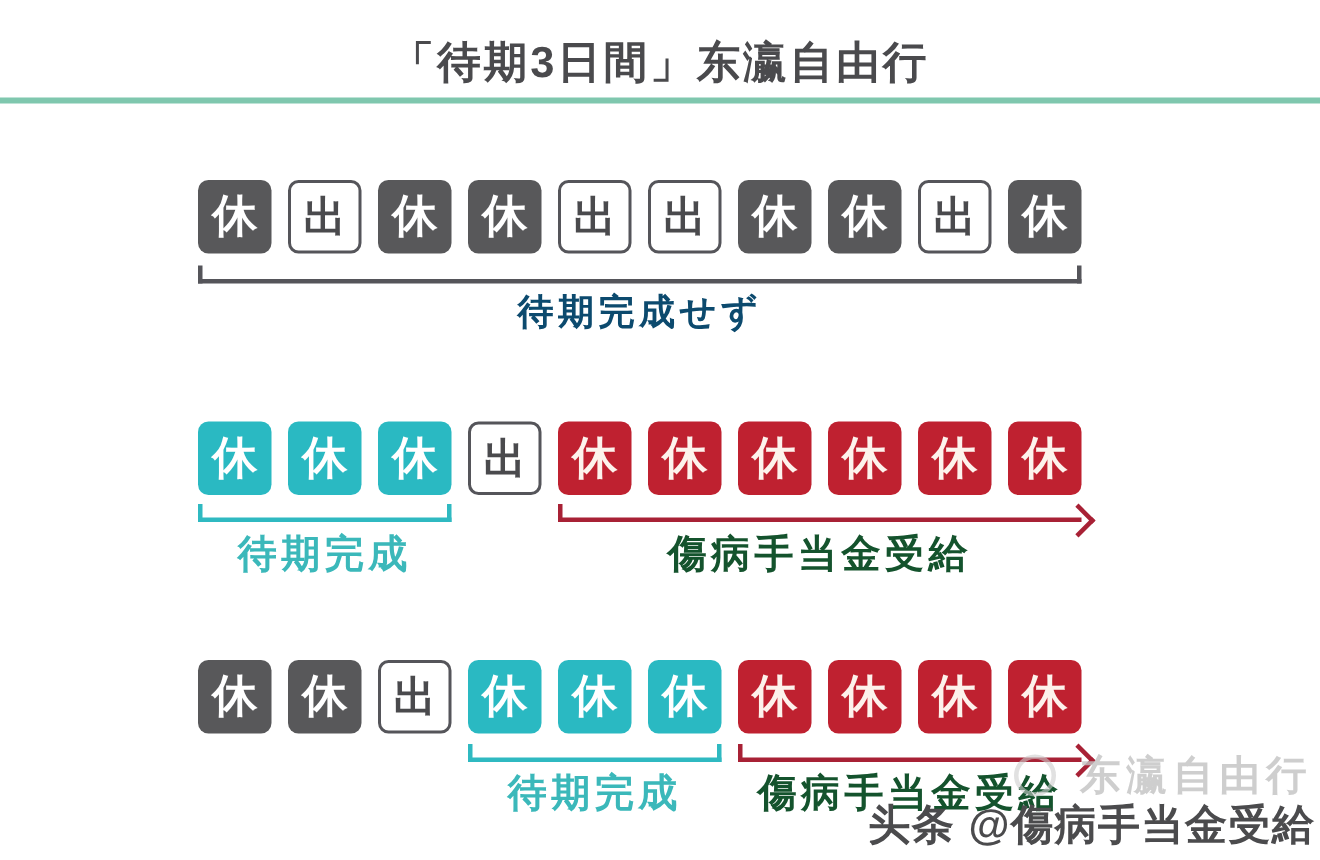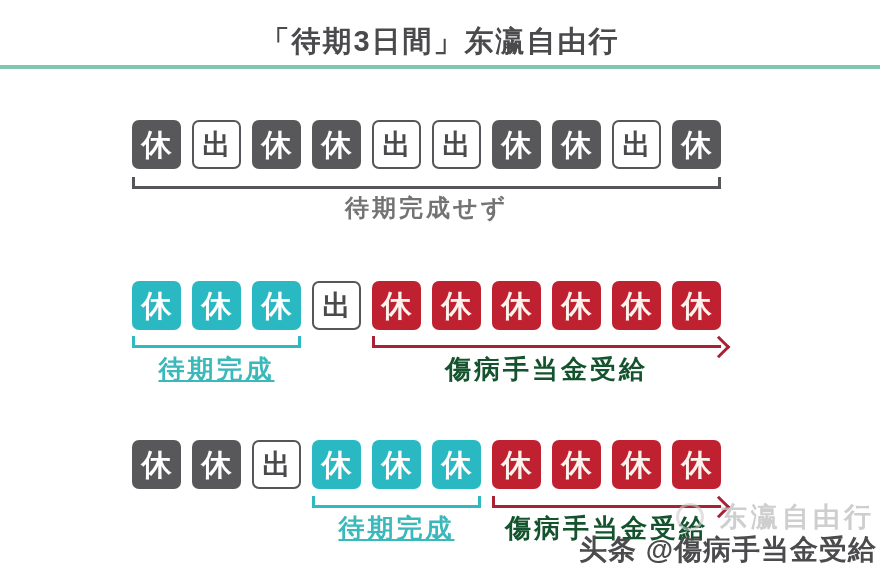--- a/index.html
+++ b/index.html
@@ -41,22 +41,22 @@
   .ann.c-red{border-color:#a82135;}
   .arrowhead{
     position:absolute;right:-6px;top:3px;width:13px;height:13px;
     border-top:3px solid #a82135;border-right:3px solid #a82135;
     transform:rotate(45deg);
   }
   .ann-label{
     position:absolute;text-align:center;font-weight:bold;
     letter-spacing:3px;white-space:nowrap;
   }
-  .ann-label.c-dark{color:#737373;font-size:24px;}
-  .ann-label.c-teal{color:#3bb8ba;font-size:26px;text-decoration:underline;}
+  .ann-label.c-dark{color:#0c4a6e;font-size:24px;}
+  .ann-label.c-teal{color:#3bb8ba;font-size:26px;}
   .ann-label.c-red{color:#14532d;font-size:26px;}
   .wm-faint{
     position:absolute;top:499px;right:5px;
     font-size:27px;font-weight:bold;color:#c3c3c3;opacity:.8;
     letter-spacing:4px;white-space:nowrap;
     display:flex;align-items:center;gap:16px;
   }
   .wm-ring{
     display:inline-block;width:28px;height:28px;border-radius:50%;
     border:3px solid #cccccc;box-sizing:border-box;opacity:.75;

